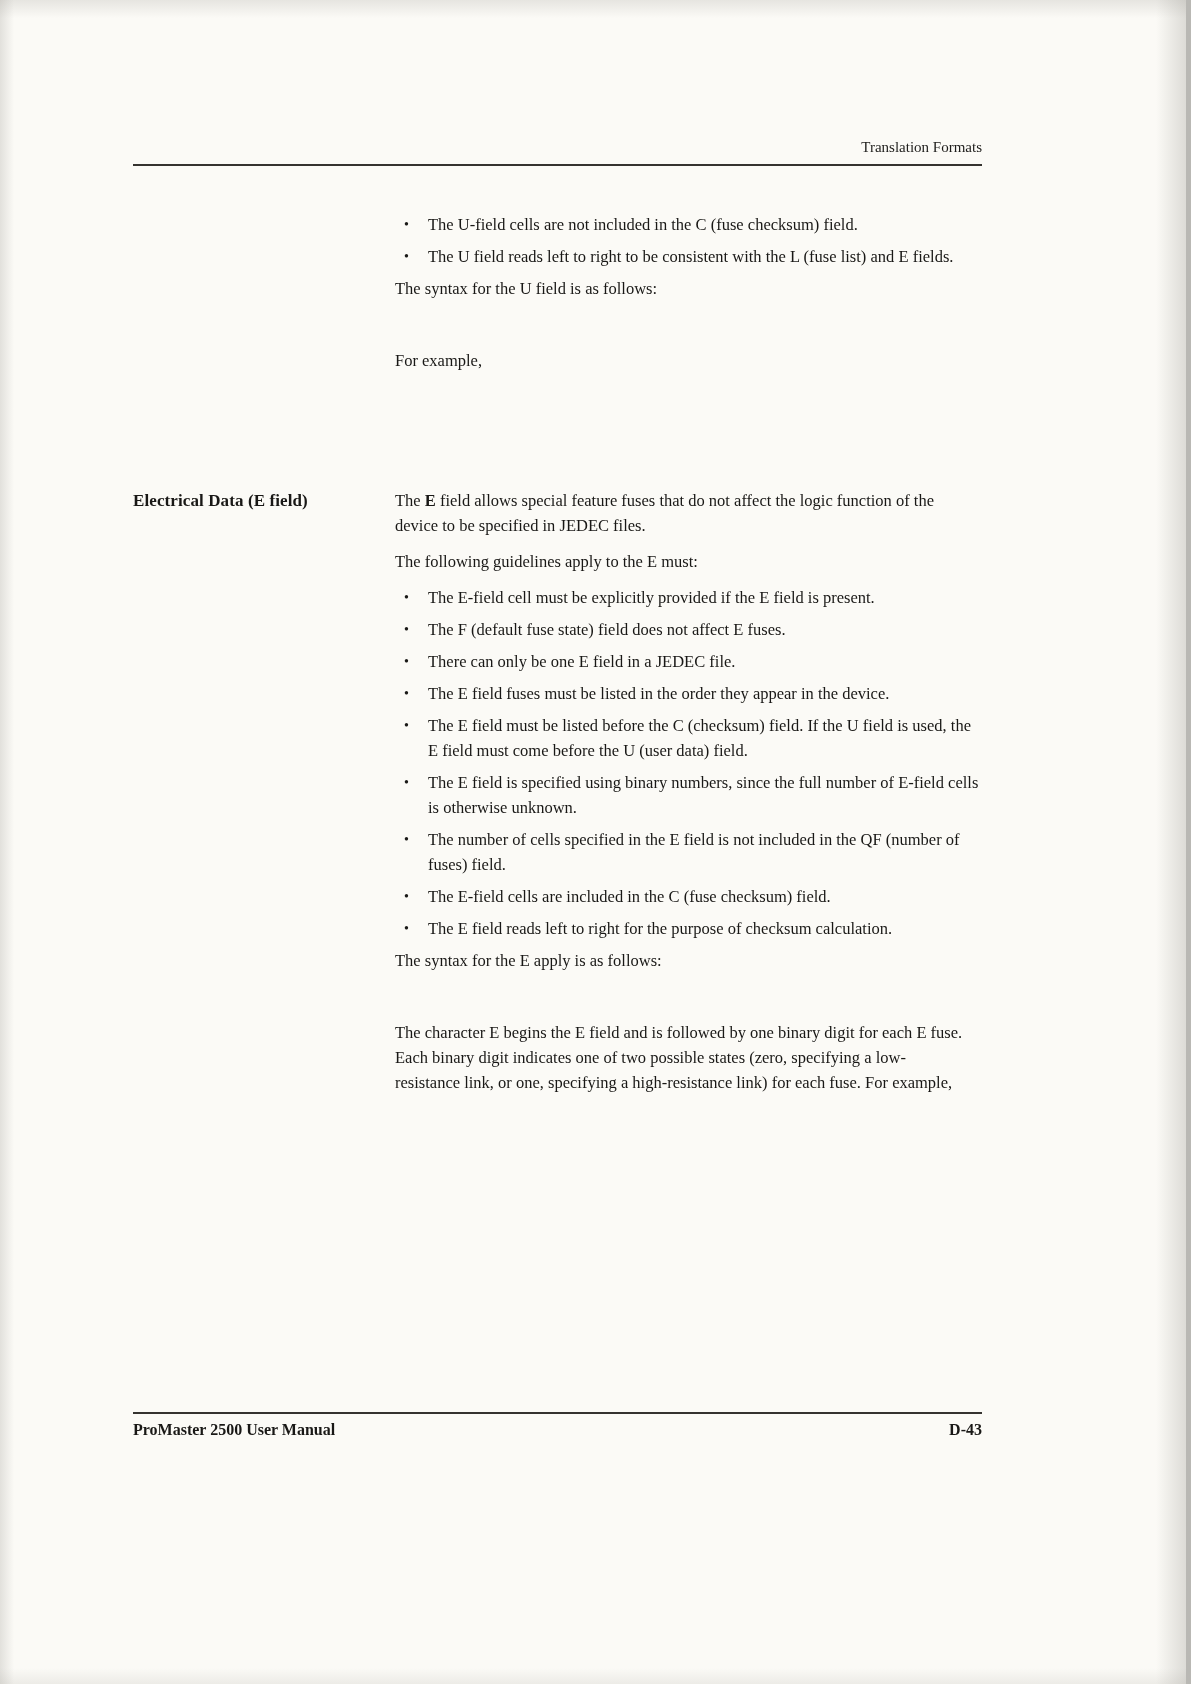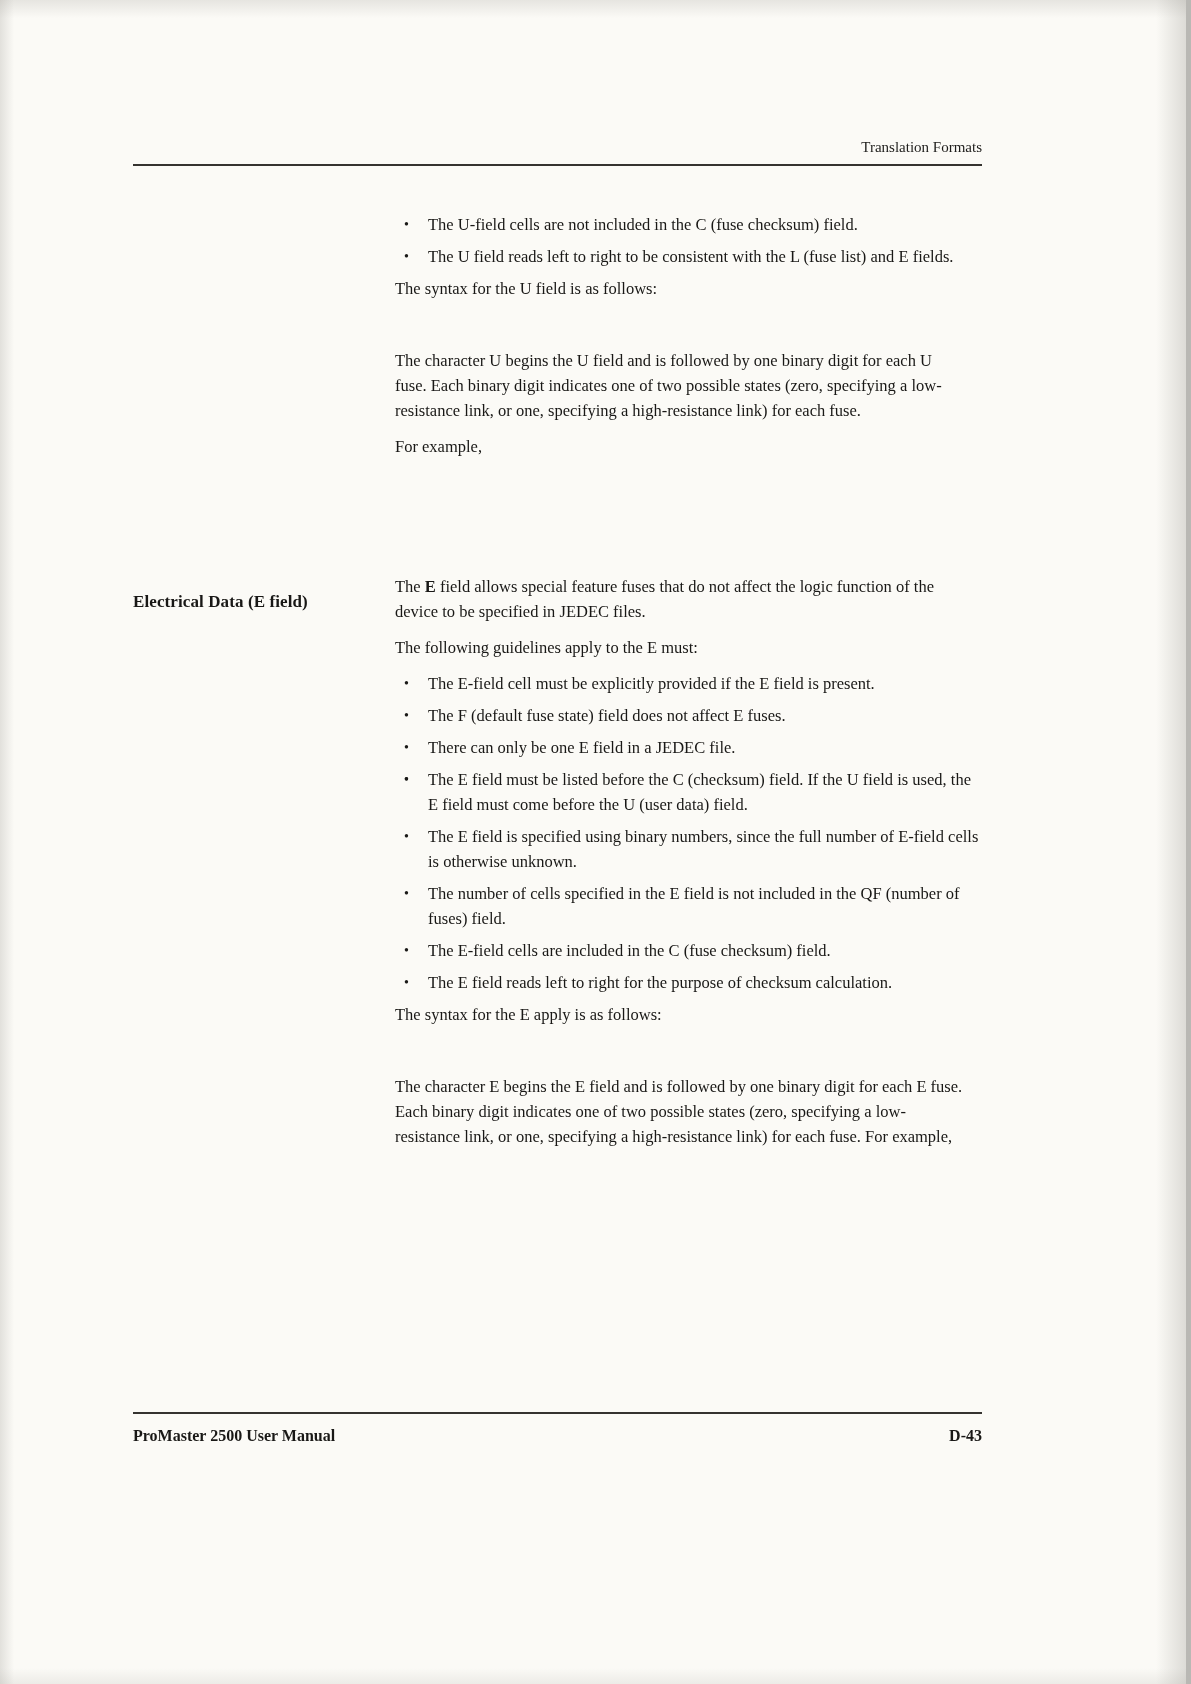--- a/index.html
+++ b/index.html
@@ -38,21 +38,21 @@
     height: 2px;
     background: #35332f;
   }
   .page-body {
     position: absolute;
     left: 133px;
     top: 212px;
     width: 849px;
   }
   .row { display: flex; align-items: flex-start; }
-  .side-col { flex: 0 0 262px; width: 262px; margin-top: 15px; }
+  .side-col { flex: 0 0 262px; width: 262px; }
   .content-col { flex: 1; min-width: 0; }
   .para {
     font-size: 16.5px;
     line-height: 25px;
     margin: 0 16px 11px 0;
   }
   .bullets {
     list-style: none;
     margin: 0 0 2px 0;
   }
@@ -81,21 +81,21 @@
   .spacer-xl { height: 104px; }
   .page-footer {
     position: absolute;
     left: 133px;
     top: 1412px;
     width: 849px;
   }
   .footer-row {
     display: flex;
     justify-content: space-between;
-    padding-top: 12px;
+    padding-top: 6px;
     font-size: 16px;
     font-weight: 700;
     line-height: 20px;
   }
 </style>
 </head>
 <body>
 
 <div class="page">
 
@@ -108,39 +108,38 @@
 
     <section class="row">
       <div class="side-col"></div>
       <div class="content-col">
         <ul class="bullets">
           <li><span class="bullet">•</span><span>The U-field cells are not included in the C (fuse checksum) field.</span></li>
           <li><span class="bullet">•</span><span>The U field reads left to right to be consistent with the L (fuse list) and E fields.</span></li>
         </ul>
         <p class="para">The syntax for the U field is as follows:</p>
         <div class="spacer-md"></div>
-        <p class="para">The character U begins the U field and is followed by one binary digit for each U fuse. Each binary digit indicates one of two possible states (zero, specifying a low-resistance link, or one, specifying a high-resistance link) for each fuse.</p>
         <p class="para">For example,</p>
       </div>
     </section>
 
     <div class="spacer-xl"></div>
 
     <section class="row">
       <div class="side-col">
         <h2 class="side-heading">Electrical Data (E field)</h2>
       </div>
       <div class="content-col">
         <p class="para"><span>The </span><b>E</b><span> field allows special feature fuses that do not affect the logic function of the device to be specified in JEDEC files.</span></p>
         <p class="para">The following guidelines apply to the E must:</p>
         <ul class="bullets">
           <li><span class="bullet">•</span><span>The E-field cell must be explicitly provided if the E field is present.</span></li>
           <li><span class="bullet">•</span><span>The F (default fuse state) field does not affect E fuses.</span></li>
           <li><span class="bullet">•</span><span>There can only be one E field in a JEDEC file.</span></li>
-          <li><span class="bullet">•</span></li>
+          <li><span class="bullet">•</span><span>The E field fuses must be listed in the order they appear in the device.</span></li>
           <li><span class="bullet">•</span><span>The E field must be listed before the C (checksum) field. If the U field is used, the E field must come before the U (user data) field.</span></li>
           <li><span class="bullet">•</span><span>The E field is specified using binary numbers, since the full number of E-field cells is otherwise unknown.</span></li>
           <li><span class="bullet">•</span><span>The number of cells specified in the E field is not included in the QF (number of fuses) field.</span></li>
           <li><span class="bullet">•</span><span>The E-field cells are included in the C (fuse checksum) field.</span></li>
           <li><span class="bullet">•</span><span>The E field reads left to right for the purpose of checksum calculation.</span></li>
         </ul>
         <p class="para">The syntax for the E apply is as follows:</p>
         <div class="spacer-md"></div>
         <p class="para">The character E begins the E field and is followed by one binary digit for each E fuse. Each binary digit indicates one of two possible states (zero, specifying a low-resistance link, or one, specifying a high-resistance link) for each fuse. For example,</p>
       </div>

